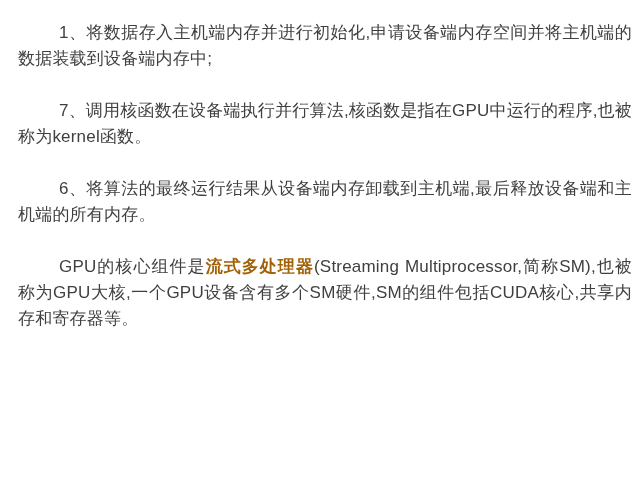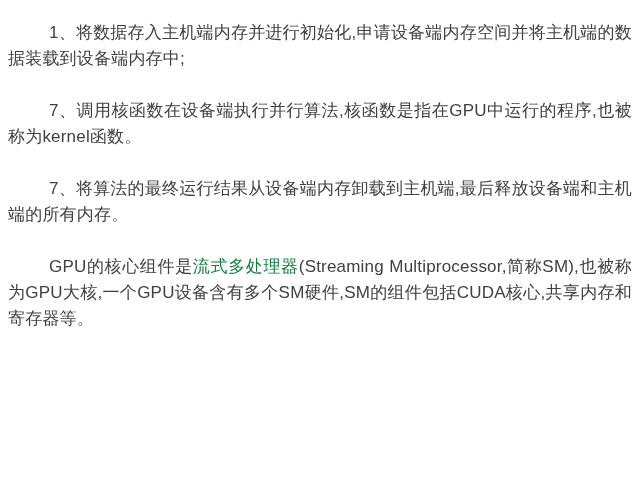--- a/index.html
+++ b/index.html
@@ -12,38 +12,38 @@
     background: #ffffff;
     overflow: hidden;
     font-family: "Liberation Sans", sans-serif;
   }
   .article {
     box-sizing: border-box;
     width: 640px;
     padding: 20px 8px 0 8px;
   }
   .article p {
-    margin: 0 0 26px 0;
+    margin: 0 0 26px 10px;
     font-size: 17px;
     line-height: 26px;
     color: #3f3f3f;
     text-align: justify;
     text-indent: 41px;
     letter-spacing: 0.2px;
   }
   .hl {
-    color: #15803d;
-    font-weight: normal;
+    color: #a16207;
+    font-weight: bold;
   }
 </style>
 </head>
 <body>
 
 <div class="article">
   <p>1、将数据存入主机端内存并进行初始化,申请设备端内存空间并将主机端的数据装载到设备端内存中;</p>
 
   <p>7、调用核函数在设备端执行并行算法,核函数是指在GPU中运行的程序,也被称为kernel函数。</p>
 
-  <p>7、将算法的最终运行结果从设备端内存卸载到主机端,最后释放设备端和主机端的所有内存。</p>
+  <p>6、将算法的最终运行结果从设备端内存卸载到主机端,最后释放设备端和主机端的所有内存。</p>
 
   <p><span>GPU的核心组件是</span><span class="hl">流式多处理器</span><span>(Streaming Multiprocessor,简称SM),也被称为GPU大核,一个GPU设备含有多个SM硬件,SM的组件包括CUDA核心,共享内存和寄存器等。</span></p>
 
 </div>
 
 </body></html>

